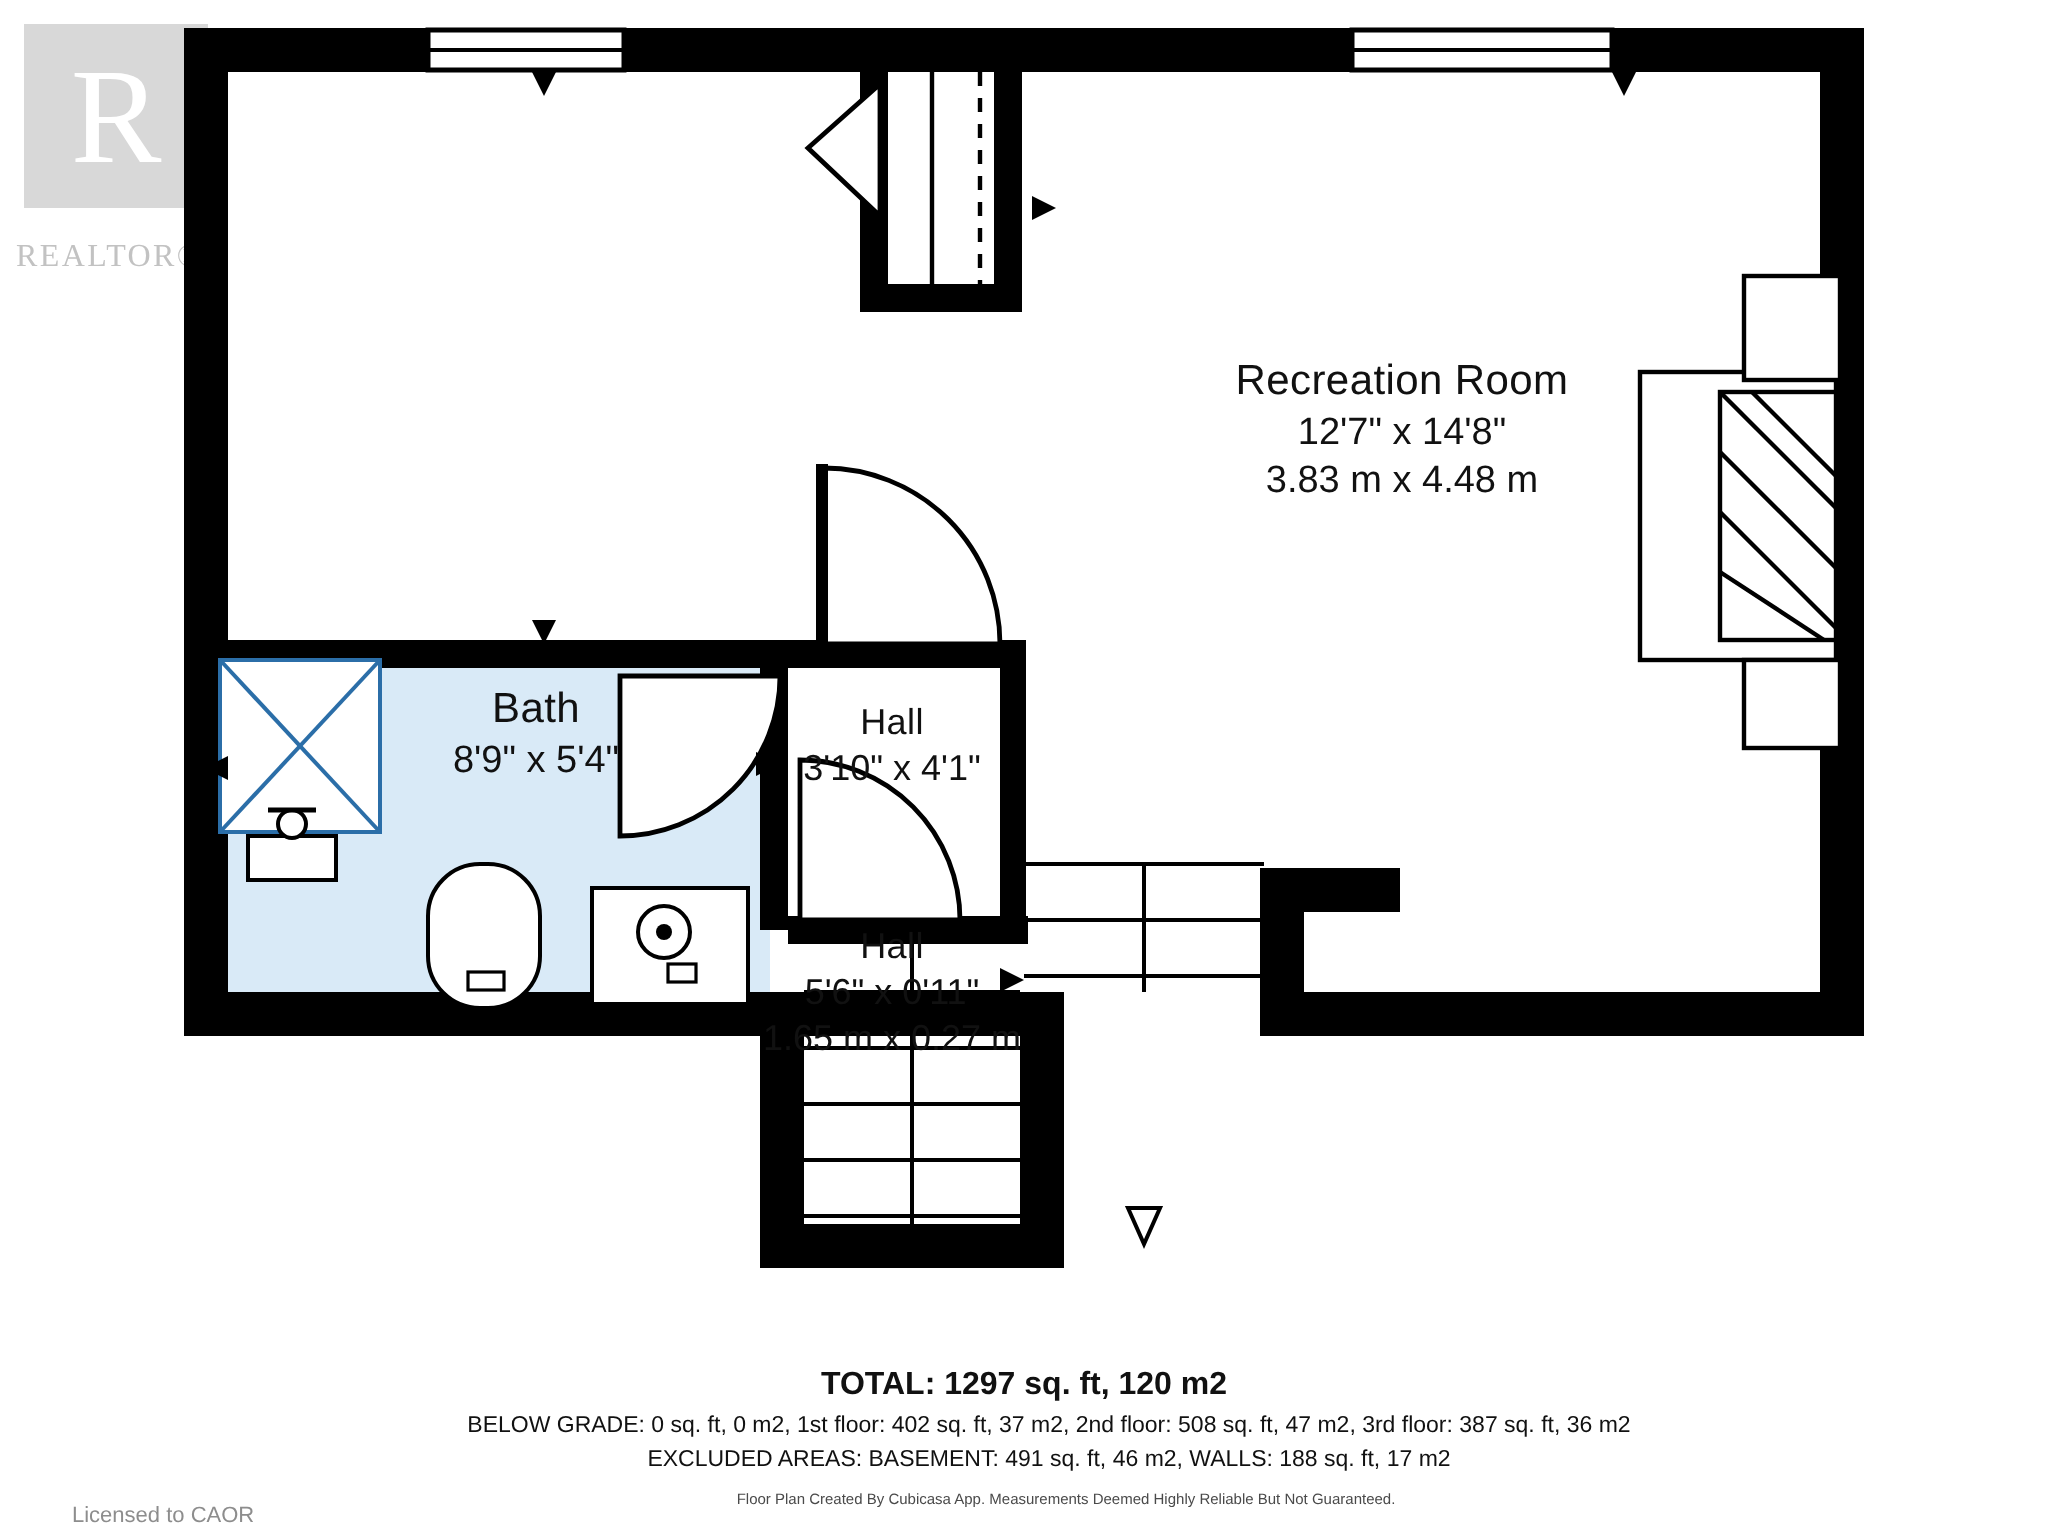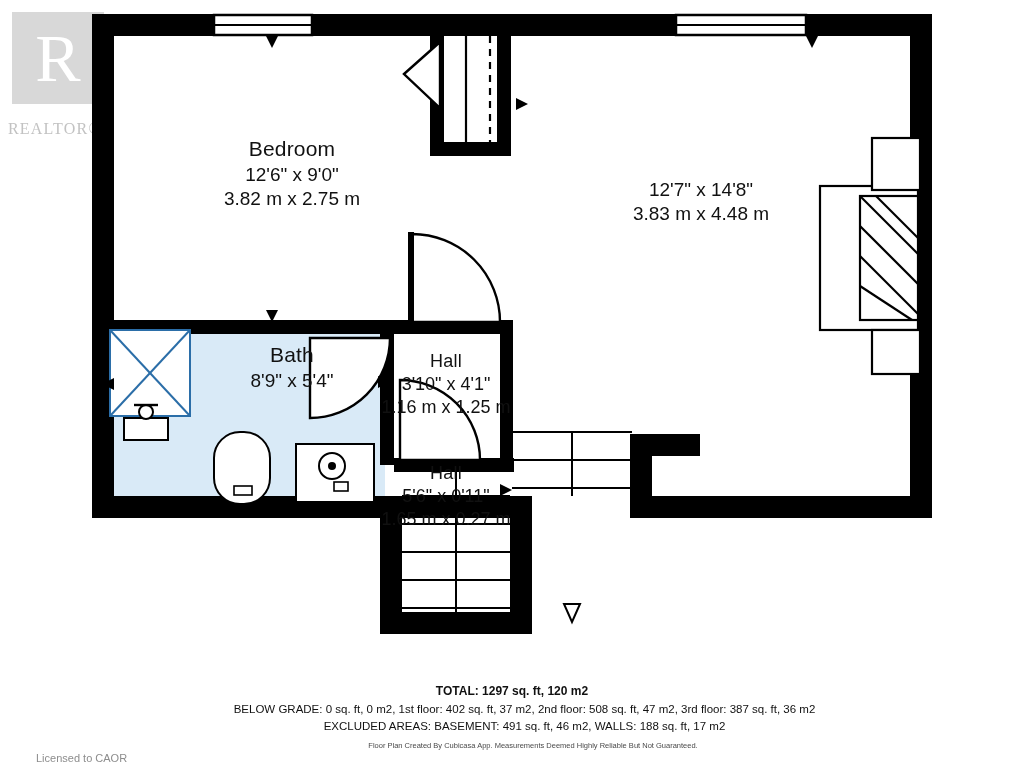--- a/index.html
+++ b/index.html
@@ -75,21 +75,21 @@
   .room-label.small .rdim { font-size: 18px; }
 
   
   .footer {
     left: 0;
     top: 684px;
     width: 1024px;
     text-align: center;
   }
   .footer .total {
-    font-size: 12px;
+    font-size: 16px;
     font-weight: bold;
     color: #111;
     margin-bottom: 3px;
   }
   .footer .areas {
     font-size: 11.5px;
     color: #111;
     line-height: 1.45;
     padding-left: 25px;
   }
@@ -240,40 +240,35 @@
       <polygon points="266,310 278,310 272,322"></polygon>
       <polygon points="378,376 378,388 390,382"></polygon>
       <polygon points="500,376 500,388 512,382"></polygon>
       <polygon points="500,484 500,496 512,490"></polygon>
       <polygon points="910,96 910,108 922,102"></polygon>
       <polygon points="800,496 812,496 806,508"></polygon>
       <polygon points="516,98 516,110 528,104"></polygon>
     </g>
   </svg>
 
-  <div class="abs room-label" style="left:180px; top:136px; width:224px;">
-    <div class="rname">Bedroom</div>
-    <div class="rdim">12'6" x 9'0"</div>
-    <div class="rdim">3.82 m x 2.75 m</div>
-  </div>
 
   <div class="abs room-label" style="left:566px; top:178px; width:270px;">
+    <div class="rname">Recreation Room</div>
     <div class="rdim">12'7" x 14'8"</div>
     <div class="rdim">3.83 m x 4.48 m</div>
   </div>
 
-  <div class="abs room-label" style="left:180px; top:342px; width:224px;text-align:center;">
+  <div class="abs room-label" style="left:156px; top:342px; width:224px;text-align:center;">
     <div class="rname">Bath</div>
     <div class="rdim">8'9" x 5'4"</div>
   </div>
 
   <div class="abs room-label small" style="left:346px; top:350px; width:200px;">
     <div class="rname">Hall</div>
     <div class="rdim">3'10" x 4'1"</div>
-    <div class="rdim">1.16 m x 1.25 m</div>
   </div>
 
   <div class="abs room-label small" style="left:346px; top:462px; width:200px;">
     <div class="rname">Hall</div>
     <div class="rdim">5'6" x 0'11"</div>
     <div class="rdim">1.65 m x 0.27 m</div>
   </div>
 
   <div class="abs footer">
     <div class="total">TOTAL: 1297 sq. ft, 120 m2</div>

